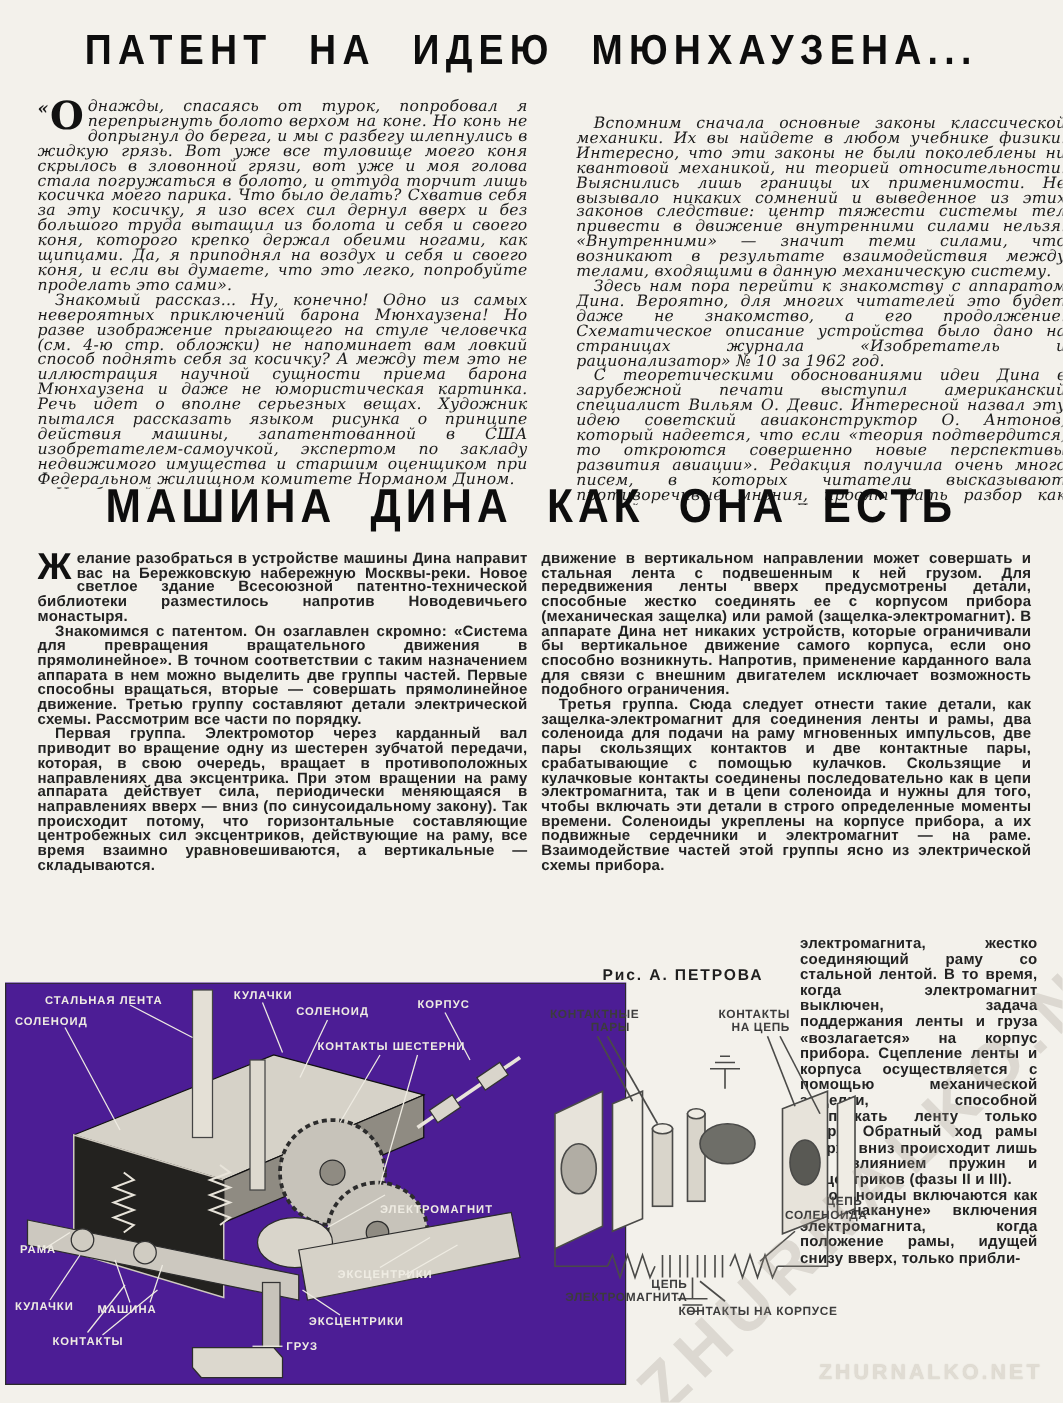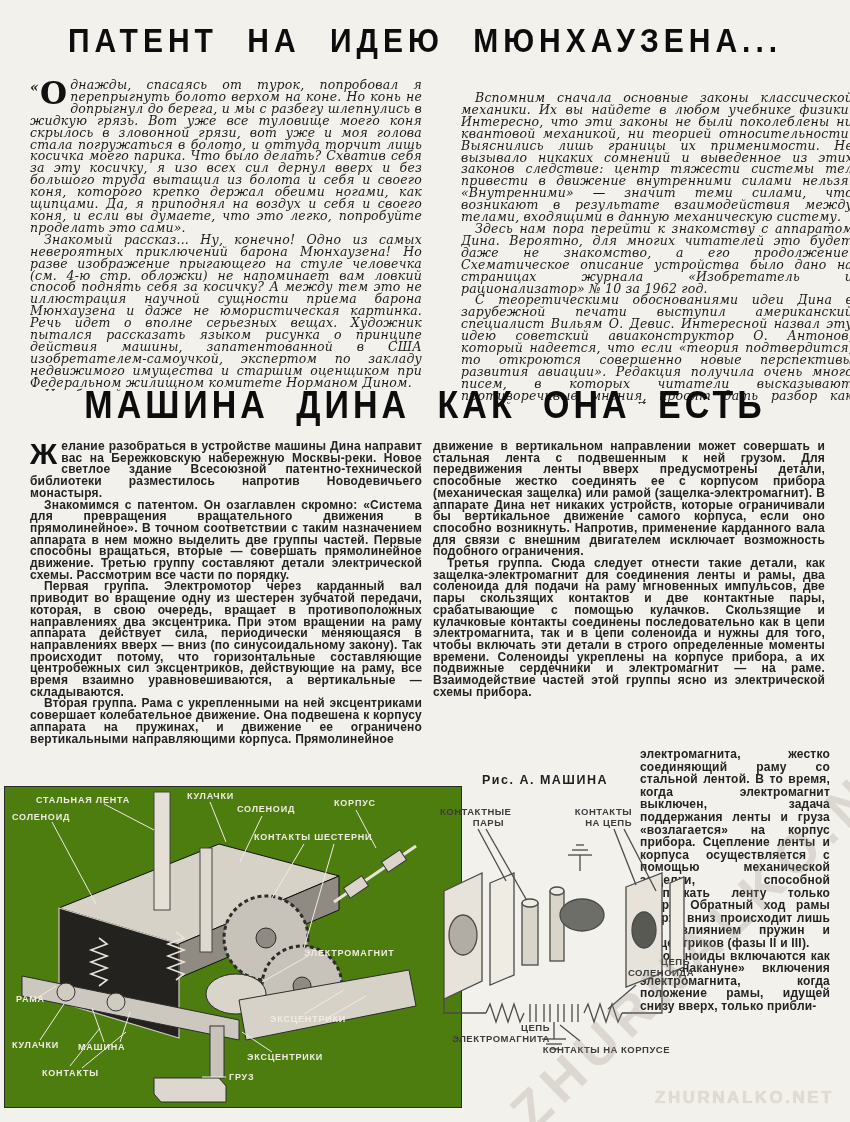--- a/index.html
+++ b/index.html
@@ -27,22 +27,22 @@
   .a2n p{line-height:12.6px;}
   .ind{text-indent:14px;}
   .qm{float:left;font:italic bold 14px/16px "DejaVu Serif",serif;margin:0 1px 0 0;}
   .cap1{float:left;font:bold 31px/25px "DejaVu Serif",serif;font-style:normal;margin:2px 3px 0 0;color:#111;}
   .cap2{float:left;font:bold 30px/24px "Liberation Sans",sans-serif;margin:1px 4px 0 0;color:#111;}
 
   .fig-caption{position:absolute;left:482px;top:773px;font:bold 12.5px "Liberation Sans",sans-serif;
     letter-spacing:1.5px;color:#1f1f1f;}
 
   
-  .diag-machine{position:absolute;left:4px;top:786px;width:458px;height:322px;background:#4d7c0f;
-    box-shadow:0 0 0 1px #2a2a2a inset;}
+  .diag-machine{position:absolute;left:4px;top:786px;width:458px;height:322px;background:#4c1d95;
+    box-shadow:0 0 0 1px #2a2a2a inset;padding-left:39px;}
   .diag-machine svg{position:absolute;inset:0;}
   .ml{position:absolute;color:#efece3;font:bold 9px/10px "Liberation Sans",sans-serif;
     letter-spacing:0.8px;white-space:nowrap;}
 
   
   .diag-circuit{position:absolute;left:430px;top:795px;width:272px;height:300px;}
   .diag-circuit svg{position:absolute;inset:0;}
   .cl{position:absolute;color:#3c3c3c;font:bold 9.5px/10.5px "Liberation Sans",sans-serif;
     letter-spacing:0.5px;text-align:right;}
 
@@ -71,29 +71,28 @@
     <p class="ind">Здесь нам пора перейти к знакомству с аппаратом Дина. Вероятно, для многих читателей это будет даже не знакомство, а его продолжение. Схематическое описание устройства было дано на страницах журнала «Изобретатель и рационализатор» № 10 за 1962 год.</p>
     <p class="ind">С теоретическими обоснованиями идеи Дина в зарубежной печати выступил американский специалист Вильям О. Девис. Интересной назвал эту идею советский авиаконструктор О. Антонов, который надеется, что если «теория подтвердится, то откроются совершенно новые перспективы развития авиации». Редакция получила очень много писем, в которых читатели высказывают противоречивые мнения, просят дать разбор как устройства аппарата Дина, так и теоретических соображений, связанных с ним. Мы выполняем эту просьбу.</p>
   </div>
 
   <h1 class="headline t2">МАШИНА ДИНА КАК ОНА ЕСТЬ</h1>
 
   <div class="col sans a2l">
     <p><span class="cap2">Ж</span><span>елание разобраться в устройстве машины Дина направит вас на Бережковскую набережную Москвы-реки. Новое светлое здание Всесоюзной патентно-технической библиотеки разместилось напротив Новодевичьего монастыря.</span></p>
     <p class="ind">Знакомимся с патентом. Он озаглавлен скромно: «Система для превращения вращательного движения в прямолинейное». В точном соответствии с таким назначением аппарата в нем можно выделить две группы частей. Первые способны вращаться, вторые — совершать прямолинейное движение. Третью группу составляют детали электрической схемы. Рассмотрим все части по порядку.</p>
     <p class="ind">Первая группа. Электромотор через карданный вал приводит во вращение одну из шестерен зубчатой передачи, которая, в свою очередь, вращает в противоположных направлениях два эксцентрика. При этом вращении на раму аппарата действует сила, периодически меняющаяся в направлениях вверх — вниз (по синусоидальному закону). Так происходит потому, что горизонтальные составляющие центробежных сил эксцентриков, действующие на раму, все время взаимно уравновешиваются, а вертикальные — складываются.</p>
-    <p class="ind">Вторая группа. Рама с укрепленными на ней эксцентриками совершает колебательное движение. Она подвешена к корпусу аппарата на пружинах, и движение ее ограничено вертикальными направляющими корпуса. Прямолинейное</p>
   </div>
 
   <div class="col sans a2r">
     <p>движение в вертикальном направлении может совершать и стальная лента с подвешенным к ней грузом. Для передвижения ленты вверх предусмотрены детали, способные жестко соединять ее с корпусом прибора (механическая защелка) или рамой (защелка-электромагнит). В аппарате Дина нет никаких устройств, которые ограничивали бы вертикальное движение самого корпуса, если оно способно возникнуть. Напротив, применение карданного вала для связи с внешним двигателем исключает возможность подобного ограничения.</p>
     <p class="ind">Третья группа. Сюда следует отнести такие детали, как защелка-электромагнит для соединения ленты и рамы, два соленоида для подачи на раму мгновенных импульсов, две пары скользящих контактов и две контактные пары, срабатывающие с помощью кулачков. Скользящие и кулачковые контакты соединены последовательно как в цепи электромагнита, так и в цепи соленоида и нужны для того, чтобы включать эти детали в строго определенные моменты времени. Соленоиды укреплены на корпусе прибора, а их подвижные сердечники и электромагнит — на раме. Взаимодействие частей этой группы ясно из электрической схемы прибора.</p>
   </div>
 
-  <div class="fig-caption">Рис. А. МАШИНА</div>
+  <div class="fig-caption">Рис. А. ПЕТРОВА</div>
 
   <div class="col sans a2n">
     <p>электромагнита, жестко соединяющий раму со стальной лентой. В то время, когда электромагнит выключен, задача поддержания ленты и груза «возлагается» на корпус прибора. Сцепление ленты и корпуса осуществляется с помощью механической защелки, способной пропускать ленту только вверх. Обратный ход рамы сверху вниз происходит лишь под влиянием пружин и эксцентриков (фазы II и III).</p>
     <p class="ind">Соленоиды включаются как бы «накануне» включения электромагнита, когда положение рамы, идущей снизу вверх, только прибли-</p>
   </div>
 
   <div class="diag-machine">
     <svg viewBox="0 0 418 322" width="418" height="322">
 
       <polygon points="55,122 215,58 335,90 175,158" fill="#d6d2c8" stroke="#111" stroke-width="1"></polygon>
@@ -150,21 +149,21 @@
         <line x1="36" y1="254" x2="60" y2="218"></line>
         <line x1="30" y1="214" x2="52" y2="200"></line>
       </g>
     </svg>
     <div class="ml" style="left:32px;top:9px">СТАЛЬНАЯ ЛЕНТА</div>
     <div class="ml" style="left:183px;top:5px">КУЛАЧКИ</div>
     <div class="ml" style="left:8px;top:26px">СОЛЕНОИД</div>
     <div class="ml" style="left:233px;top:18px">СОЛЕНОИД</div>
     <div class="ml" style="left:330px;top:12px">КОРПУС</div>
     <div class="ml" style="left:250px;top:46px">КОНТАКТЫ ШЕСТЕРНИ</div>
-    <div class="ml" style="left:300px;top:162px">ЭЛЕКТРОМАГНИТ</div>
+    <div class="ml" style="left:300px;top:176px">ЭЛЕКТРОМАГНИТ</div>
     <div class="ml" style="left:266px;top:228px">ЭКСЦЕНТРИКИ</div>
     <div class="ml" style="left:243px;top:266px">ЭКСЦЕНТРИКИ</div>
     <div class="ml" style="left:225px;top:286px">ГРУЗ</div>
     <div class="ml" style="left:38px;top:282px">КОНТАКТЫ</div>
     <div class="ml" style="left:74px;top:256px">МАШИНА</div>
     <div class="ml" style="left:8px;top:254px">КУЛАЧКИ</div>
     <div class="ml" style="left:12px;top:208px">РАМА</div>
   </div>
 
   <div class="diag-circuit">

